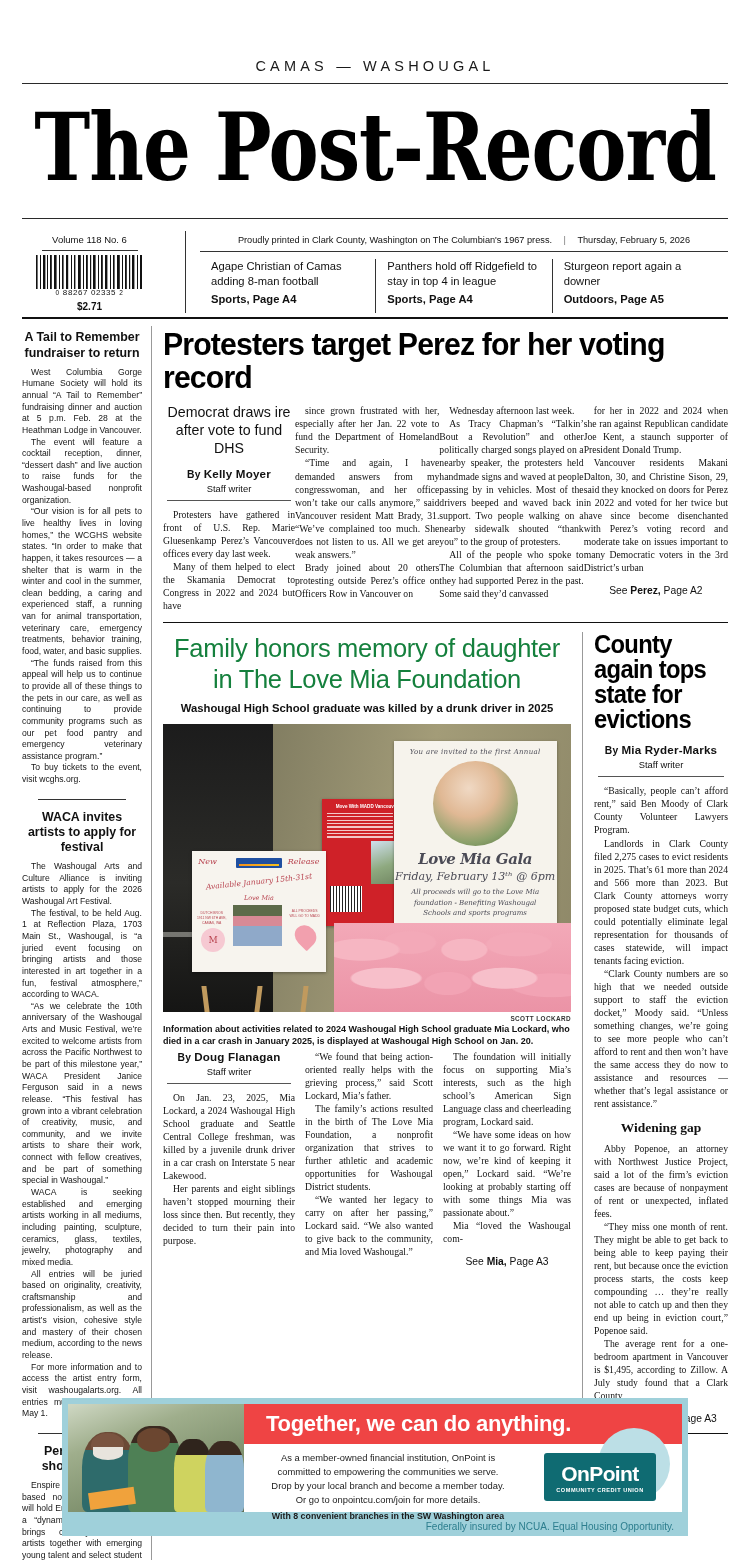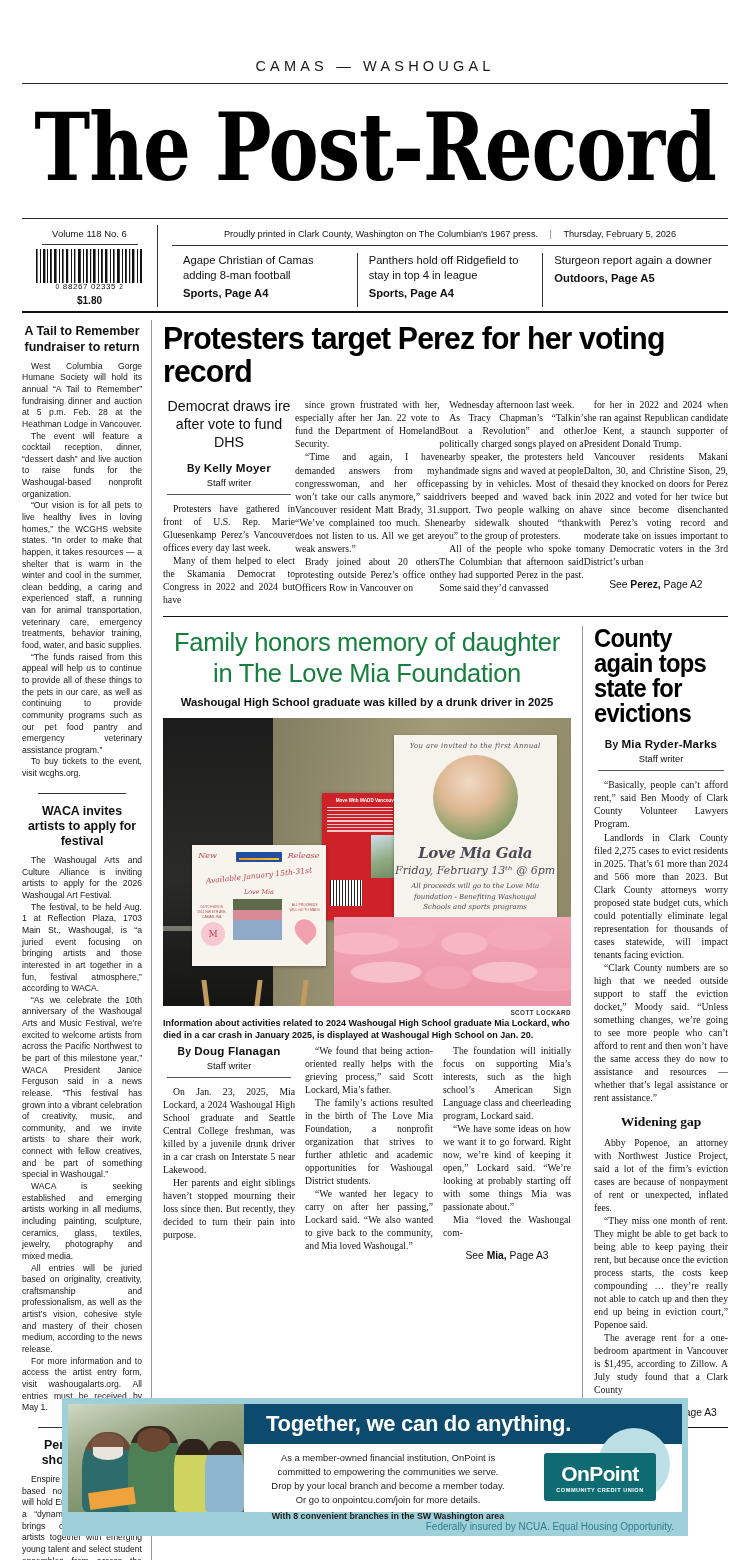--- a/index.html
+++ b/index.html
@@ -35,21 +35,21 @@
     letter-spacing:-1px;
     margin:4px 0 2px 0;
     color:#000;
     transform:scaleY(1.22) scaleX(0.99);
     transform-origin:center top;
     padding:10px 0 22px 0;
   }
   .rule-thin2 { border-top:1.2px solid #2a2a2a; margin:20px 0 0 0; }
 
   
-  .folio { display:flex; margin-top:6px; }
+  .folio { display:flex; margin-top:12px;gap:28px; }
   .folio-left { width:135px; flex:0 0 135px; text-align:center; padding-top:3px; }
   .vol {
     font-family:"Liberation Sans", sans-serif;
     font-size:9.5px; color:#111; margin-bottom:4px;
   }
   .vol-rule { border-top:1px solid #333; width:96px; margin:5px auto 4px auto; }
   .barcode { width:112px; height:34px; margin:0 auto; display:block; }
   .bc-digits {
     font-family:"Liberation Sans", sans-serif;
     font-size:8px; letter-spacing:.6px; margin-top:-1px;
@@ -298,21 +298,21 @@
     background:linear-gradient(180deg,#3a2a20 0 20%,#4e8055 20% 100%); }
   .ad-photo .f2 { position:absolute; left:39%; top:22%; width:19%; height:22%; border-radius:50%; background:#6b4630; }
   .ad-photo .h3 { position:absolute; left:60%; top:32%; width:22%; height:68%; border-radius:40% 40% 8% 8%;
     background:linear-gradient(180deg,#2f241c 0 22%,#cfd35f 22% 100%); }
   .ad-photo .h4 { position:absolute; left:78%; top:34%; width:22%; height:66%; border-radius:40% 40% 8% 8%;
     background:linear-gradient(180deg,#3a2a20 0 20%,#8fb6cf 20% 100%); }
   .ad-photo .tablet { position:absolute; left:12%; bottom:4%; width:26%; height:16%; background:#f0a23c; transform:rotate(-8deg); }
 
   .ad-right { flex:1; position:relative; margin-right:6px; }
   .ad-band {
-    background:#0c4a6e; height:40px; display:flex; align-items:center;
+    background:#ef4444; height:40px; display:flex; align-items:center;
     padding-left:22px;
   }
   .ad-band span {
     font-family:"Liberation Sans", sans-serif; font-weight:700;
     color:#fff; font-size:22px; letter-spacing:-0.3px;
   }
   .ad-white { background:#fff; height:68px; position:relative; display:flex; }
   .ad-copy { flex:1; padding:7px 0 0 0; text-align:center; }
   .ad-copy p {
     margin:0; font-family:"Liberation Sans", sans-serif;
@@ -377,21 +377,21 @@
           <rect x="95" y="0" width="1.2" height="34" fill="#111"></rect>
           <rect x="98" y="0" width="2.4" height="34" fill="#111"></rect>
           <rect x="103" y="0" width="1" height="34" fill="#111"></rect>
           <rect x="106" y="0" width="2" height="34" fill="#111"></rect>
         </svg>
         <div class="bc-digits">
           <span class="sm">0</span>
           <span>88267 02335</span>
           <span class="sm">2</span>
         </div>
-        <div class="price">$1.80</div>
+        <div class="price">$2.71</div>
       </div>
 
       <div class="folio-right">
         <div class="printline">
           <span>Proudly printed in Clark County, Washington on The Columbian's 1967 press.</span>
           <span class="sep">|</span>
           <span>Thursday, February 5, 2026</span>
         </div>
         <div class="skybox">
           <div class="sky">

